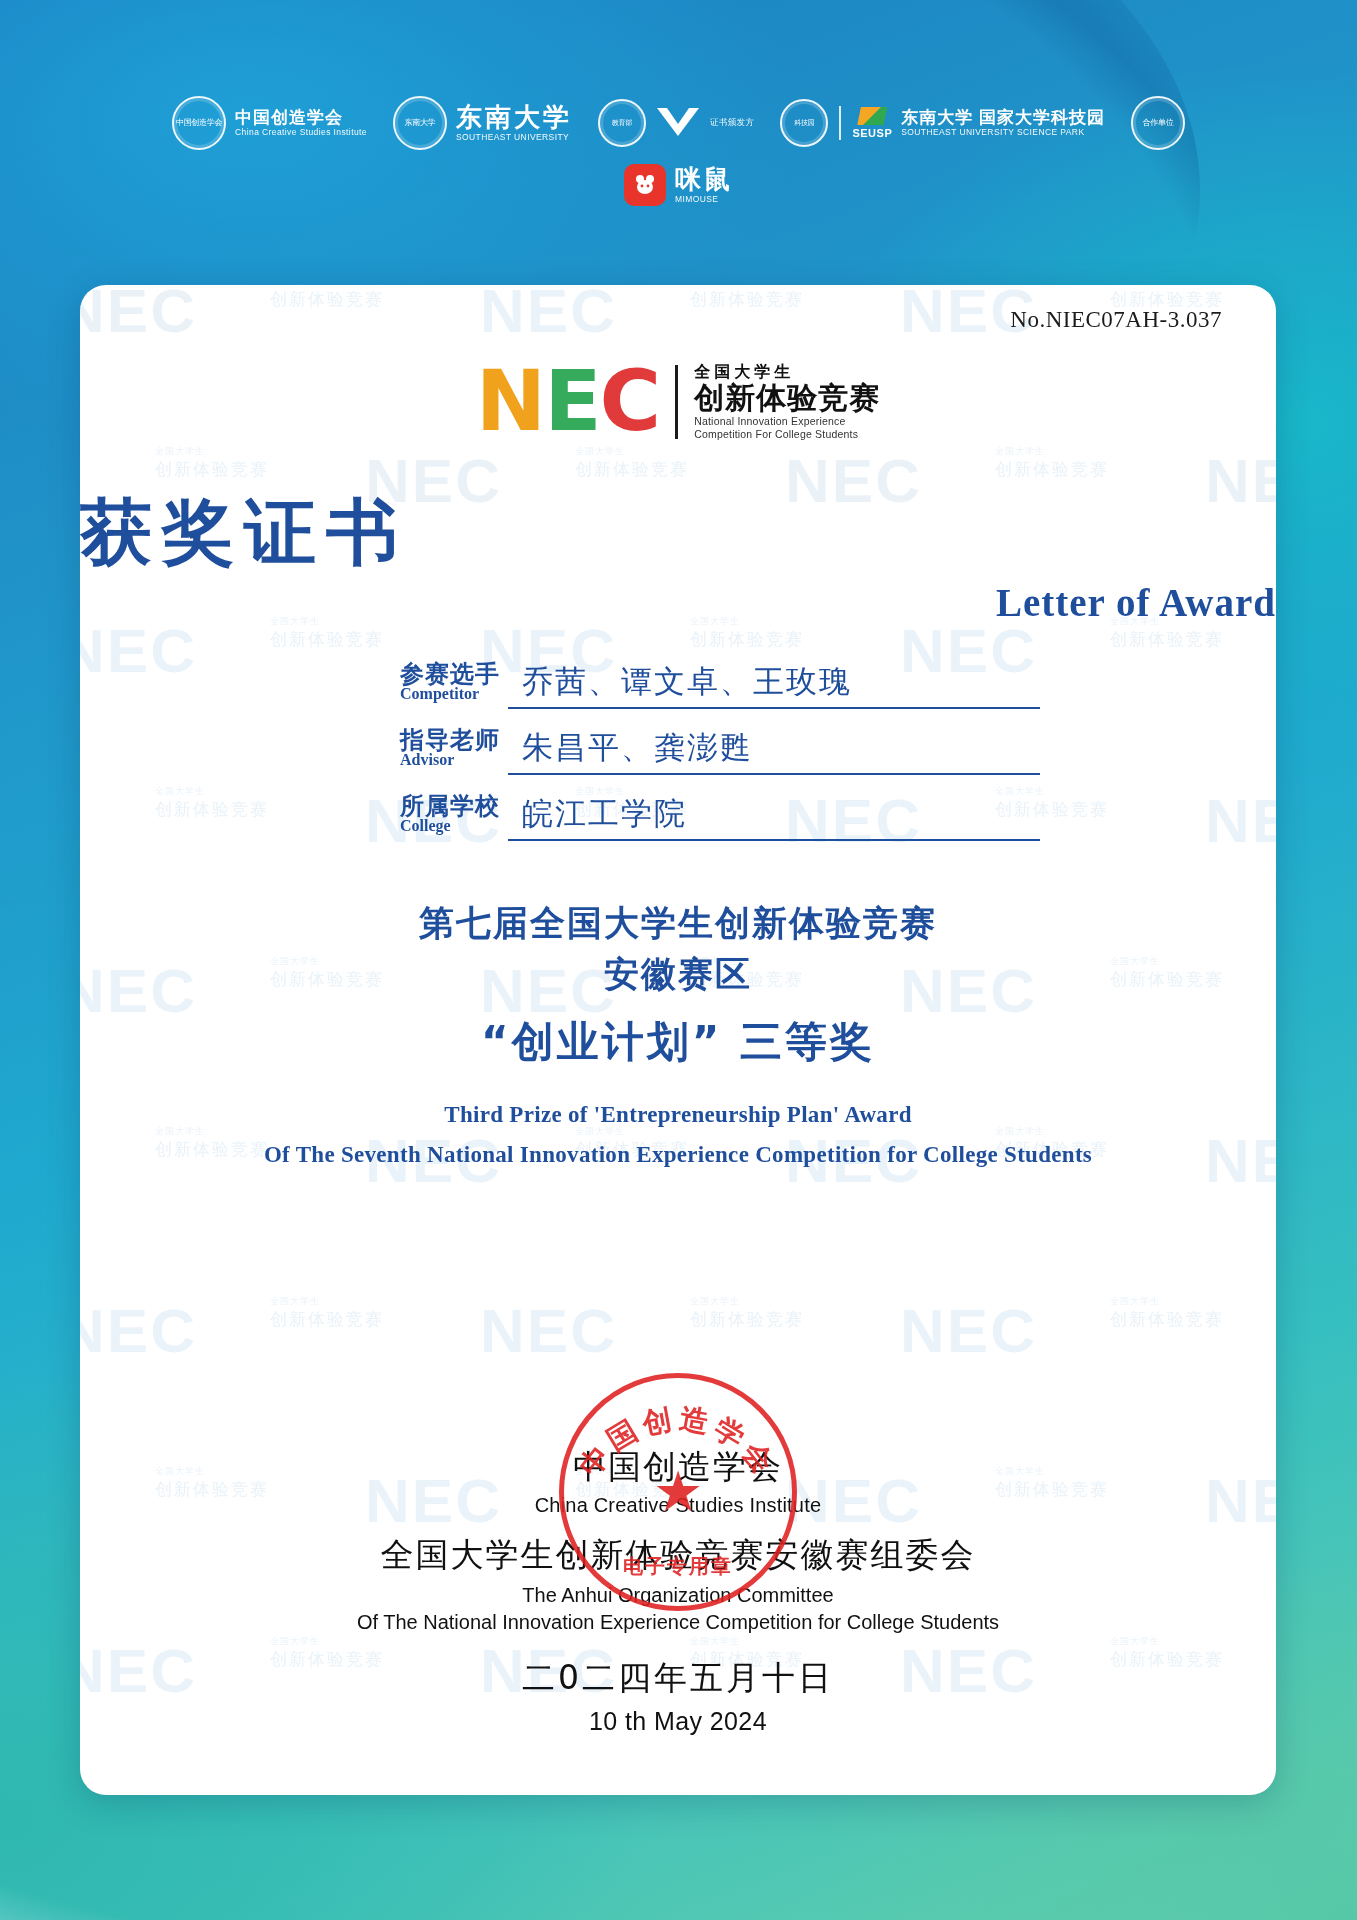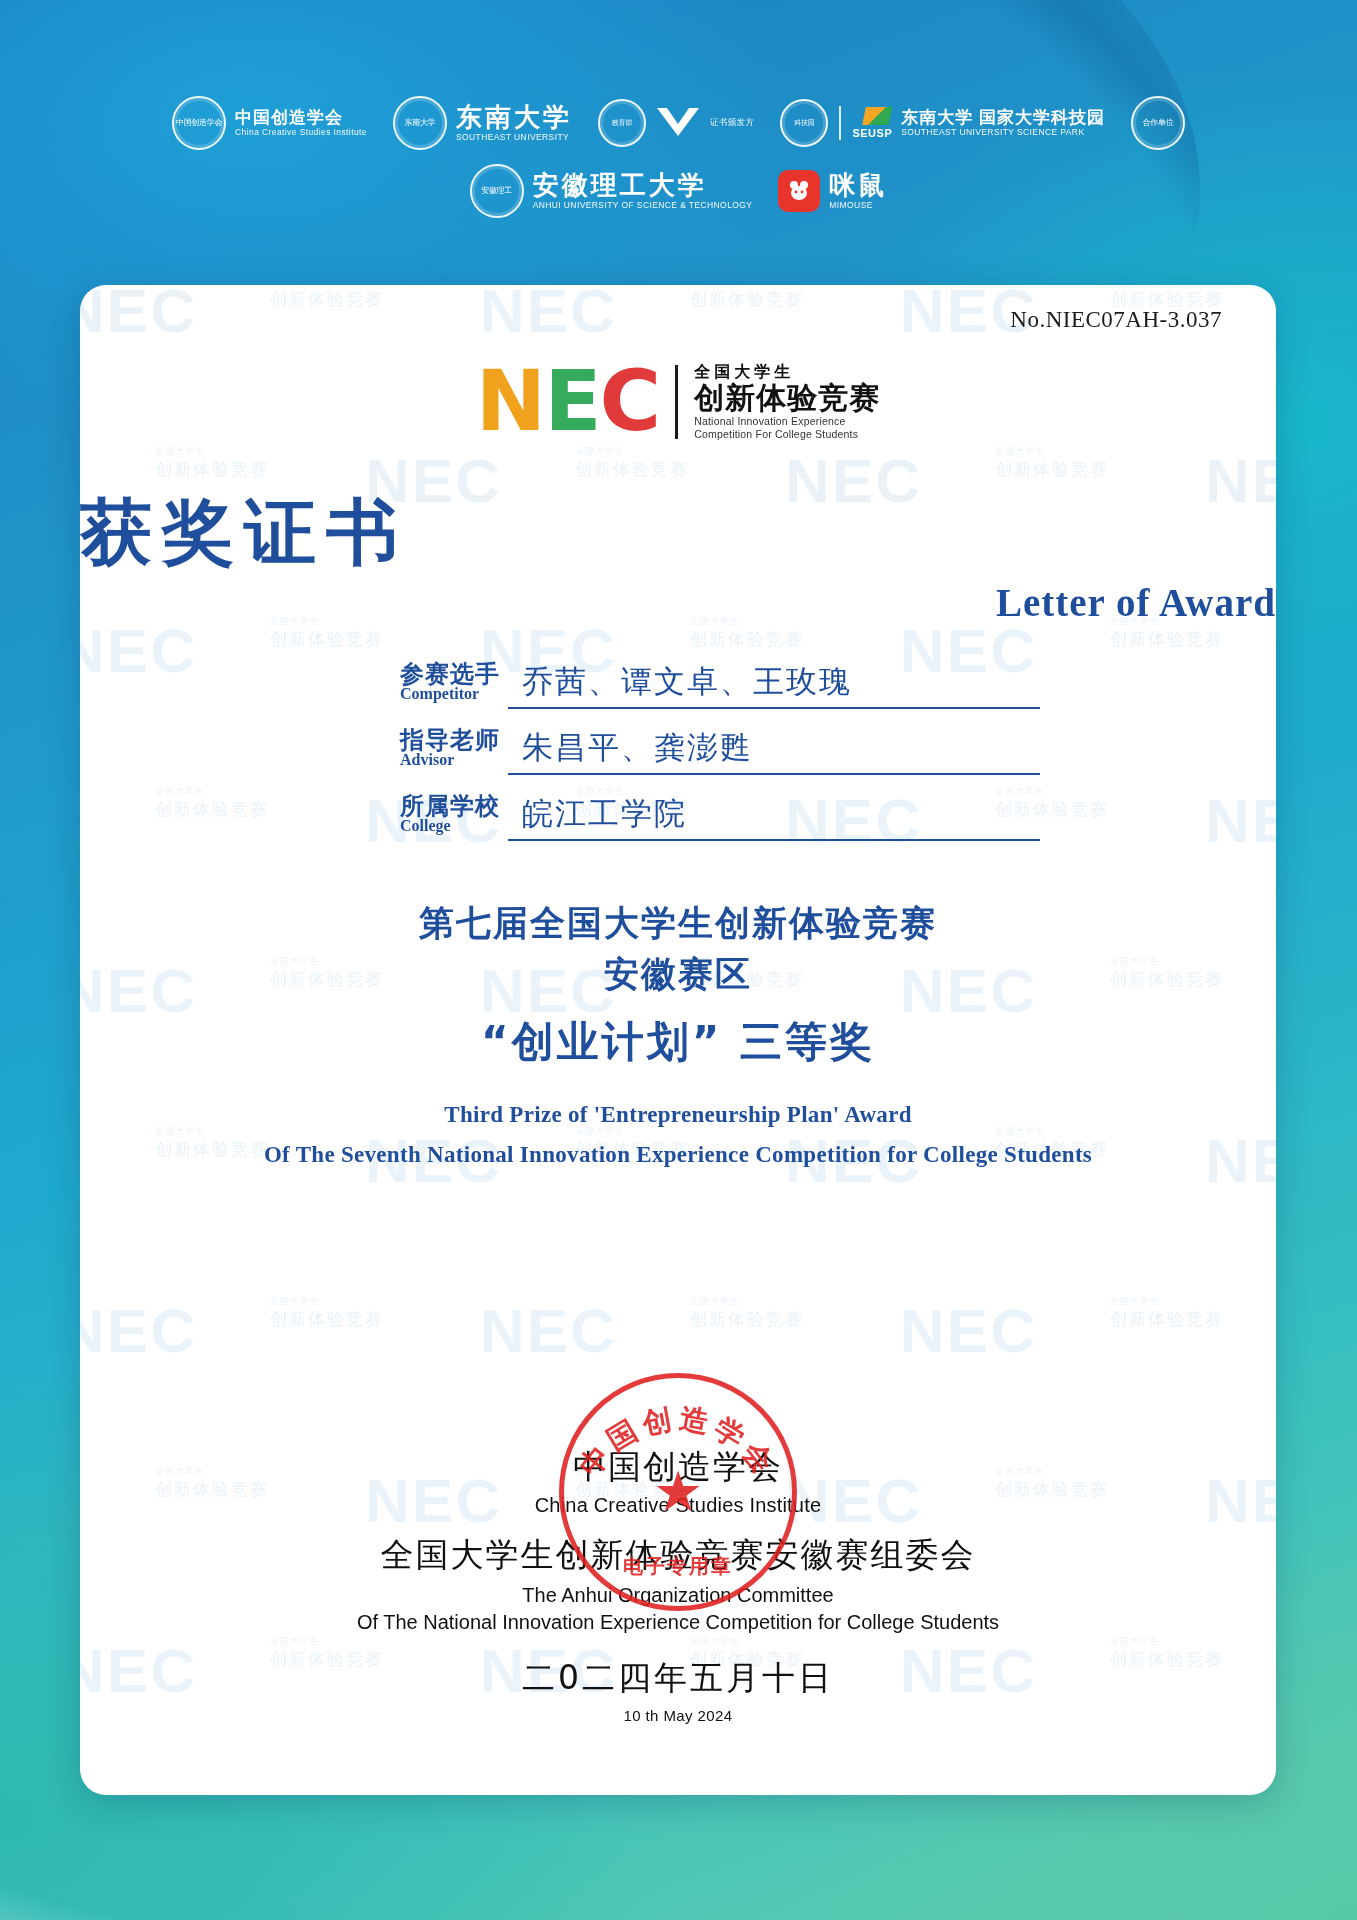--- a/index.html
+++ b/index.html
@@ -107,21 +107,21 @@
   }
   .logo-sep {
     width: 2px;
     height: 34px;
     background: rgba(255,255,255,0.85);
     margin: 0 2px;
   }
   .seusp {
     display: flex;
     flex-direction: column;
-    align-items: flex-end;
+    align-items: center;
     gap: 2px;
   }
   .seusp-mark {
     width: 30px; height: 18px;
     background: linear-gradient(135deg,#f5a623 0%, #f5a623 48%, #2fa84f 52%, #2fa84f 100%);
     clip-path: polygon(12% 0, 100% 0, 88% 100%, 0 100%);
   }
   .seusp-label { font-size: 11px; font-weight: bold; letter-spacing: 0.5px; }
   .v-mark {
     width: 46px; height: 34px;
@@ -392,21 +392,21 @@
   }
   .date-cn {
     margin-top: 22px;
     font-size: 33px;
     color: #111;
     letter-spacing: 3px;
     font-family: "DejaVu Sans", sans-serif;
   }
   .date-en {
     margin-top: 6px;
-    font-size: 15px;
+    font-size: 25px;
     color: #111;
     letter-spacing: 0.4px;
   }
 
   
   .stamp {
     position: absolute;
     left: 50%;
     top: 1088px;
     transform: translateX(-50%);
@@ -512,29 +512,20 @@
       </div>
 
       <div class="logo">
         <div class="seal">
           <span>合作单位</span>
         </div>
       </div>
     </div>
 
     <div class="logo-row">
-      <div class="logo">
-        <div class="seal">
-          <span>安徽理工</span>
-        </div>
-        <div class="logo-text">
-          <div class="logo-cn big">安徽理工大学</div>
-          <div class="logo-en">ANHUI UNIVERSITY OF SCIENCE &amp; TECHNOLOGY</div>
-        </div>
-      </div>
 
       <div class="logo">
         <div class="mimouse-badge">
           <svg width="22" height="22" viewBox="0 0 22 22" aria-hidden="true">
             <circle cx="6" cy="5" r="4" fill="#fff"></circle>
             <circle cx="16" cy="5" r="4" fill="#fff"></circle>
             <ellipse cx="11" cy="13" rx="8" ry="7" fill="#fff"></ellipse>
             <circle cx="8" cy="12" r="1.4" fill="#e8342a"></circle>
             <circle cx="14" cy="12" r="1.4" fill="#e8342a"></circle>
           </svg>

